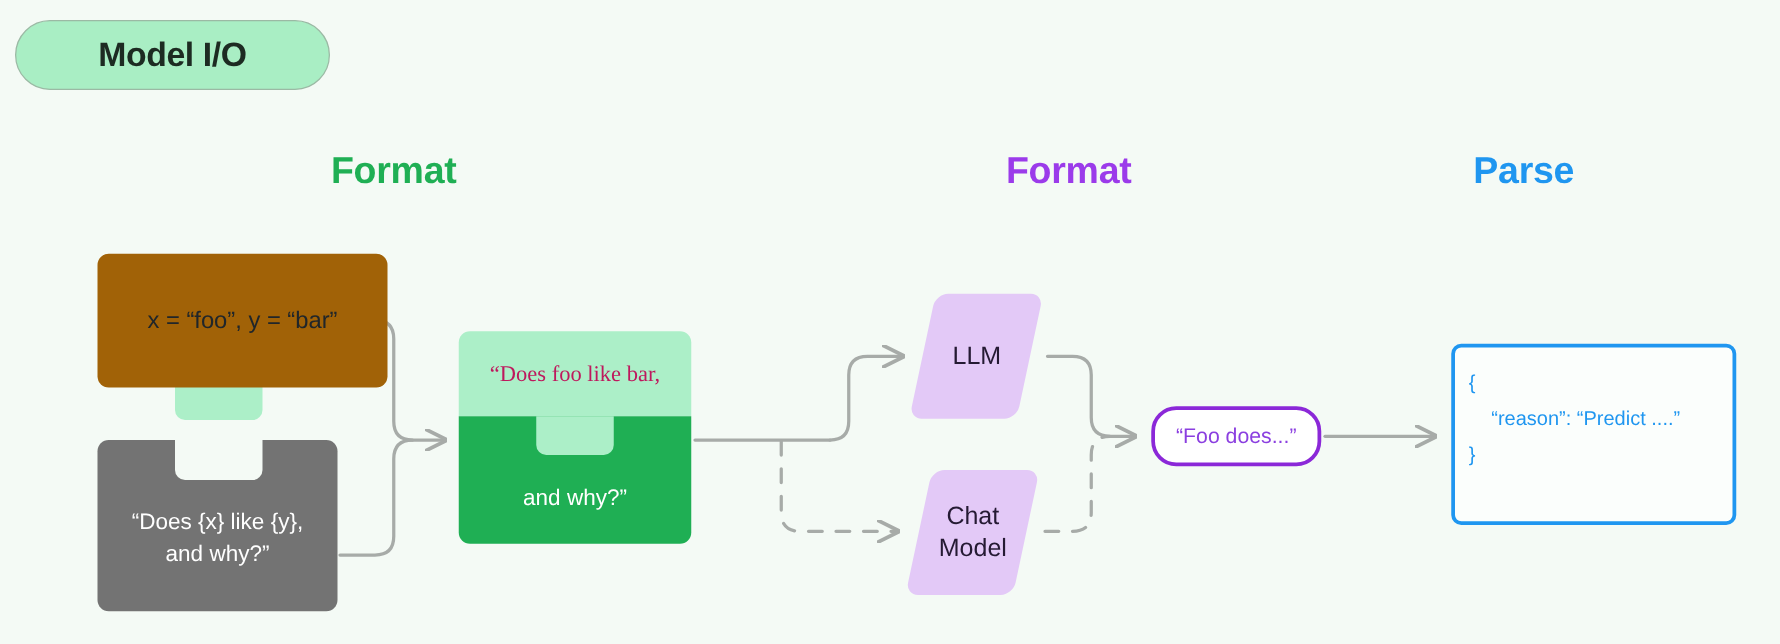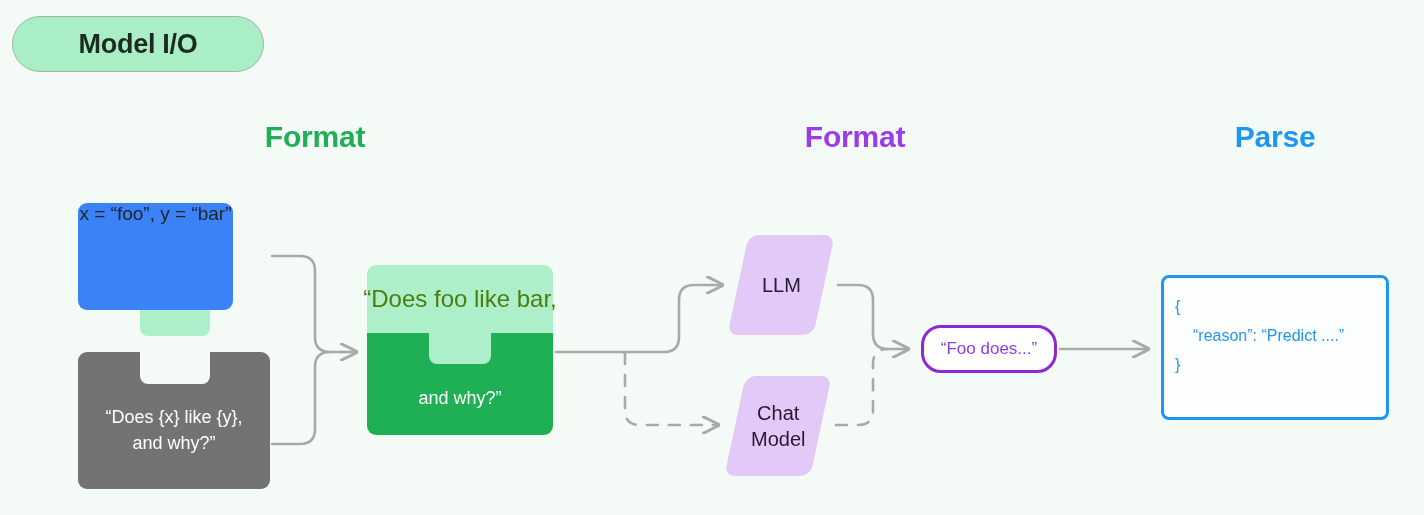--- a/index.html
+++ b/index.html
@@ -44,29 +44,29 @@
   
   .stage-title {
     font-size: 30px;
     font-weight: bold;
     text-align: center;
     letter-spacing: -0.2px;
     white-space: nowrap;
   }
   #title-format  { left: 195px; top: 120px; width: 240px; }
   #title-predict { left: 735px; top: 120px; width: 240px; }
-  #title-parse   { left: 1155px; top: 120px; width: 240px; }
+  #title-parse   { left: 1099px; top: 120px; width: 240px; }
 
   
   #piece-vars {
     left: 78px; top: 203px;
-    width: 155px; height: 107px;
-    background: #3b82f6;
+    width: 232px; height: 107px;
+    background: #a16207;
     border-radius: 9px;
-    display: flex; justify-content: center;
+    display: flex; align-items: center; justify-content: center;
   }
   #piece-vars .txt { font-size: 19px; color: #20262a; white-space: nowrap; }
   #piece-vars-tab {
     left: 140px; top: 305px;
     width: 70px; height: 31px;
     background: #acefc8;
     border-radius: 0 0 8px 8px;
   }
 
   #piece-tpl {
@@ -91,21 +91,21 @@
   }
 
   
   #fmt-top {
     left: 367px; top: 265px;
     width: 186px; height: 68px;
     background: #acefc8;
     border-radius: 9px 9px 0 0;
     display: flex; align-items: center; justify-content: center;
   }
-  #fmt-top .txt { font-size: 24px; color: #4d7c0f; white-space: nowrap; }
+  #fmt-top .txt { font-size: 18px; color: #be185d; white-space: nowrap; font-family: Liberation Serif, serif; }
   #fmt-bottom {
     left: 367px; top: 333px;
     width: 186px; height: 102px;
     background: #1faf54;
     border-radius: 0 0 9px 9px;
   }
   #fmt-notch {
     left: 429px; top: 333px;
     width: 62px; height: 31px;
     background: #acefc8;

